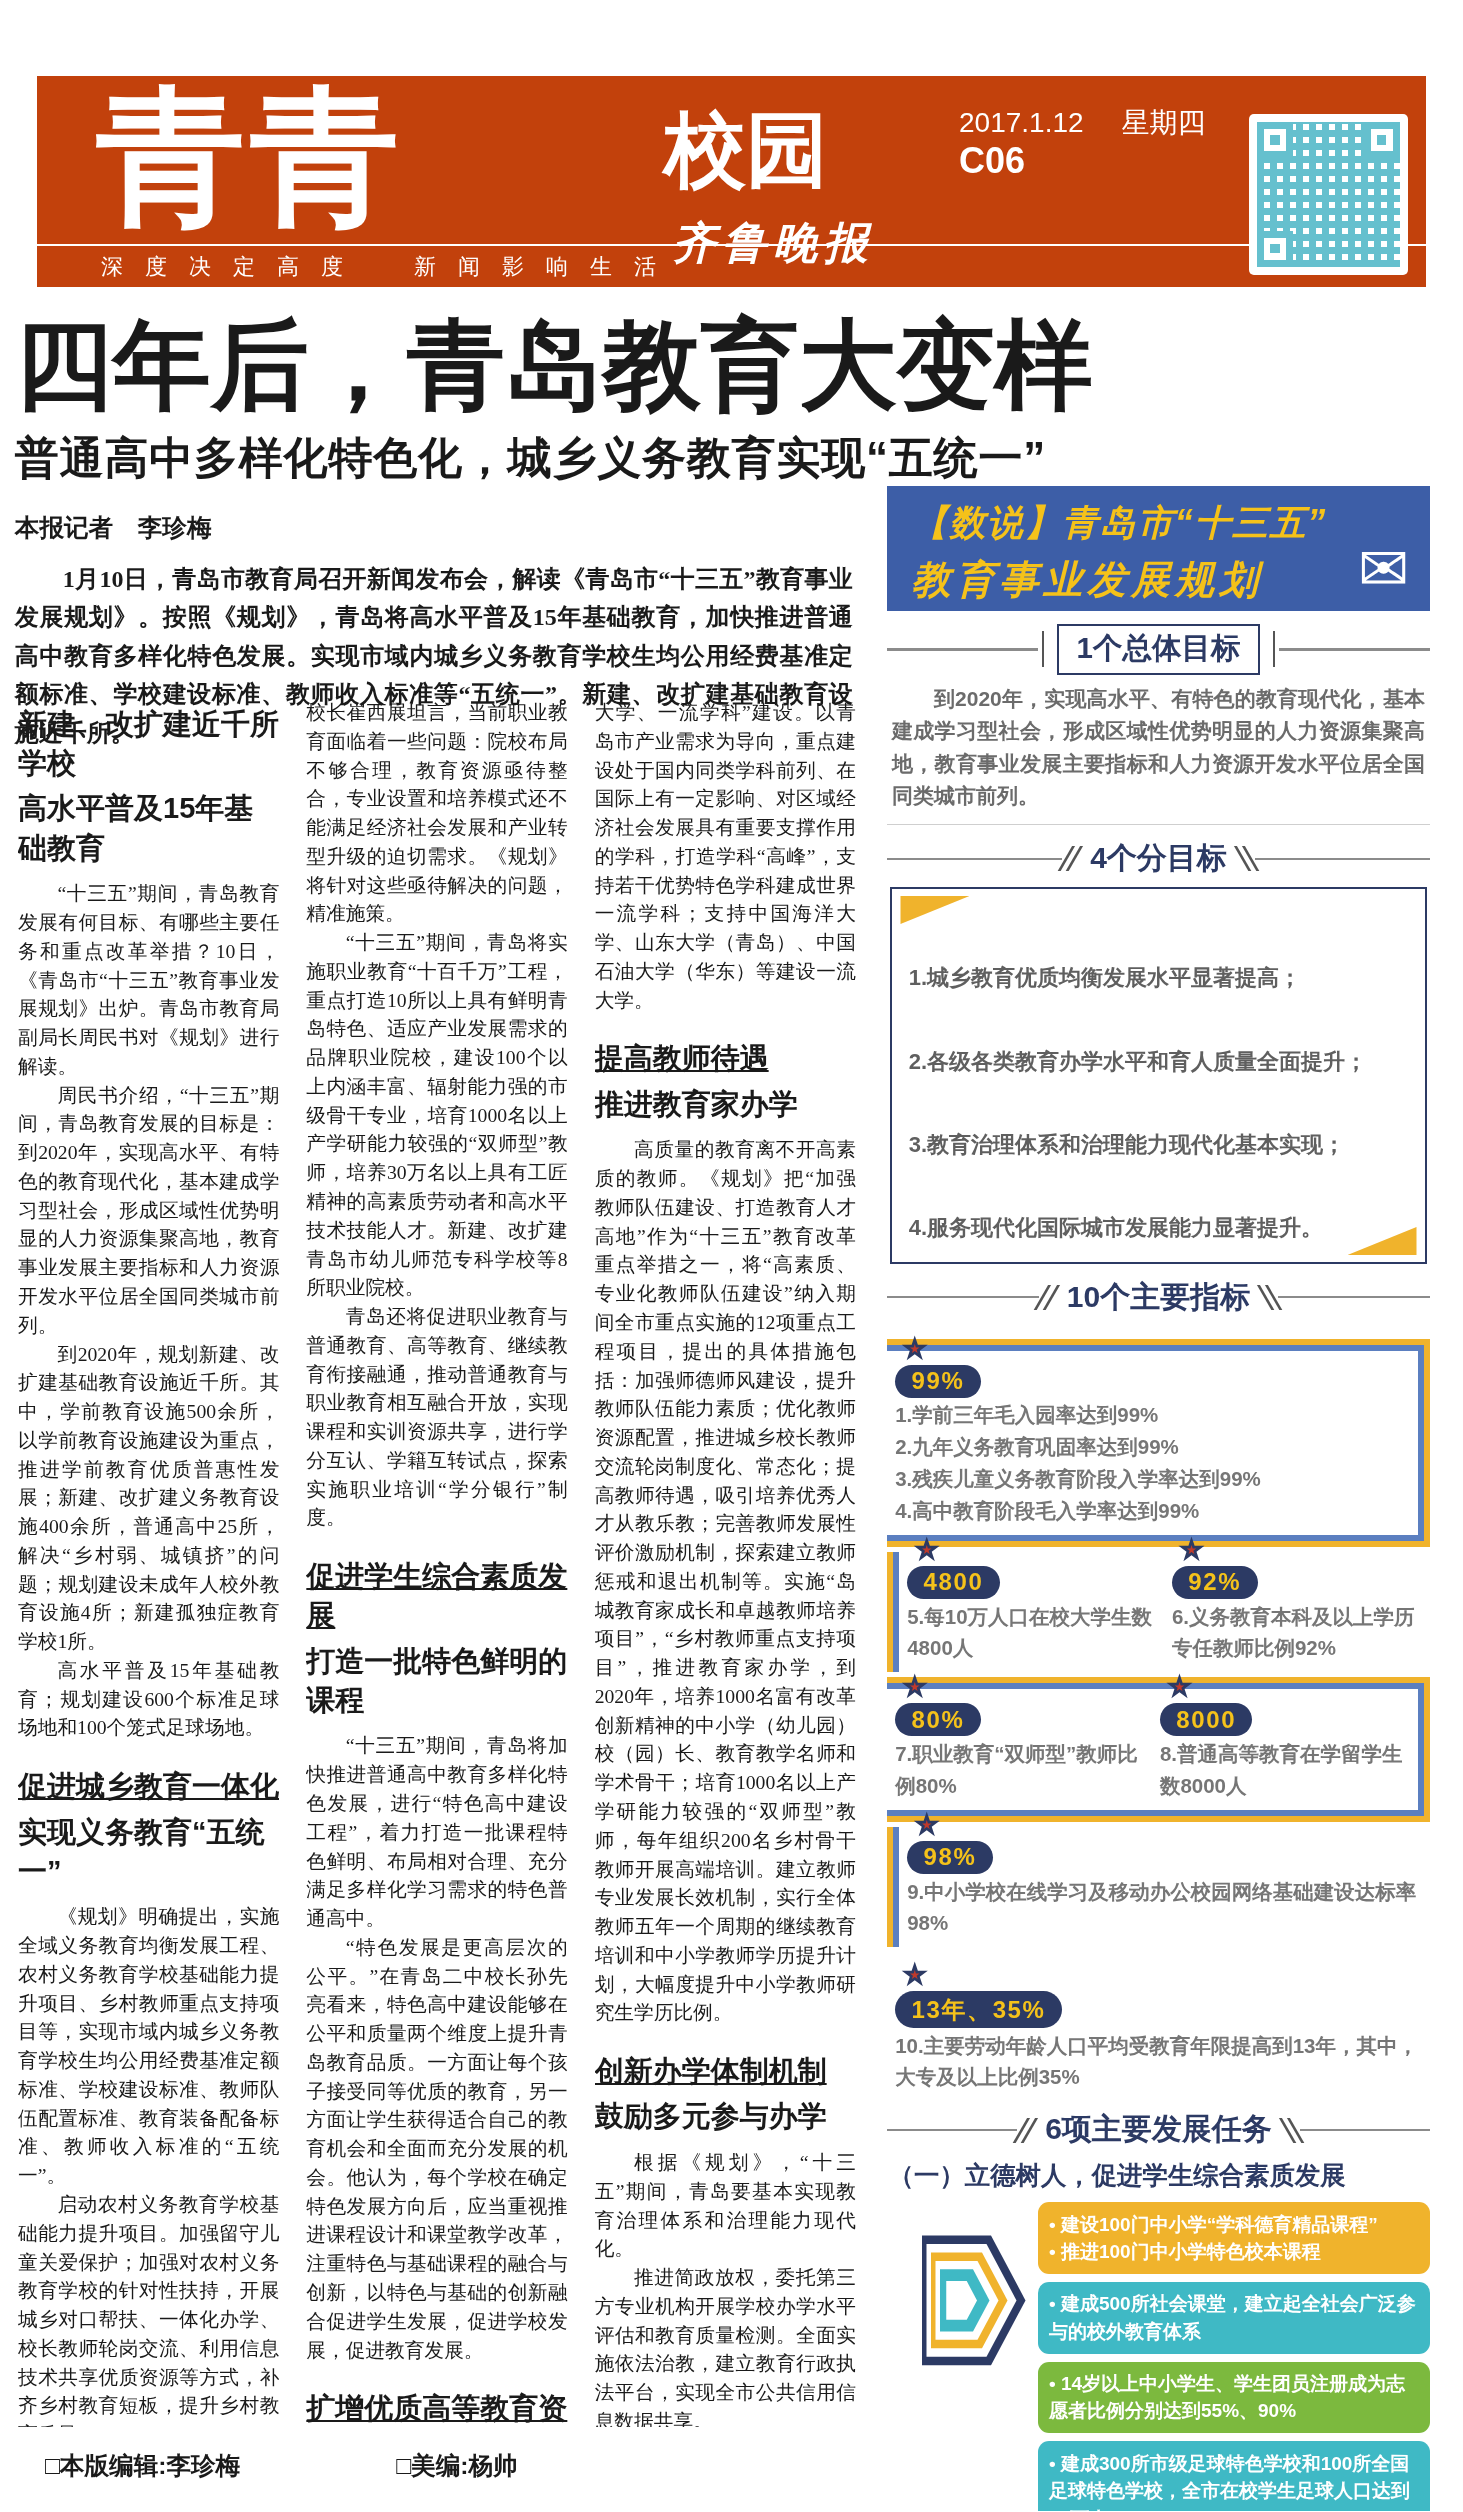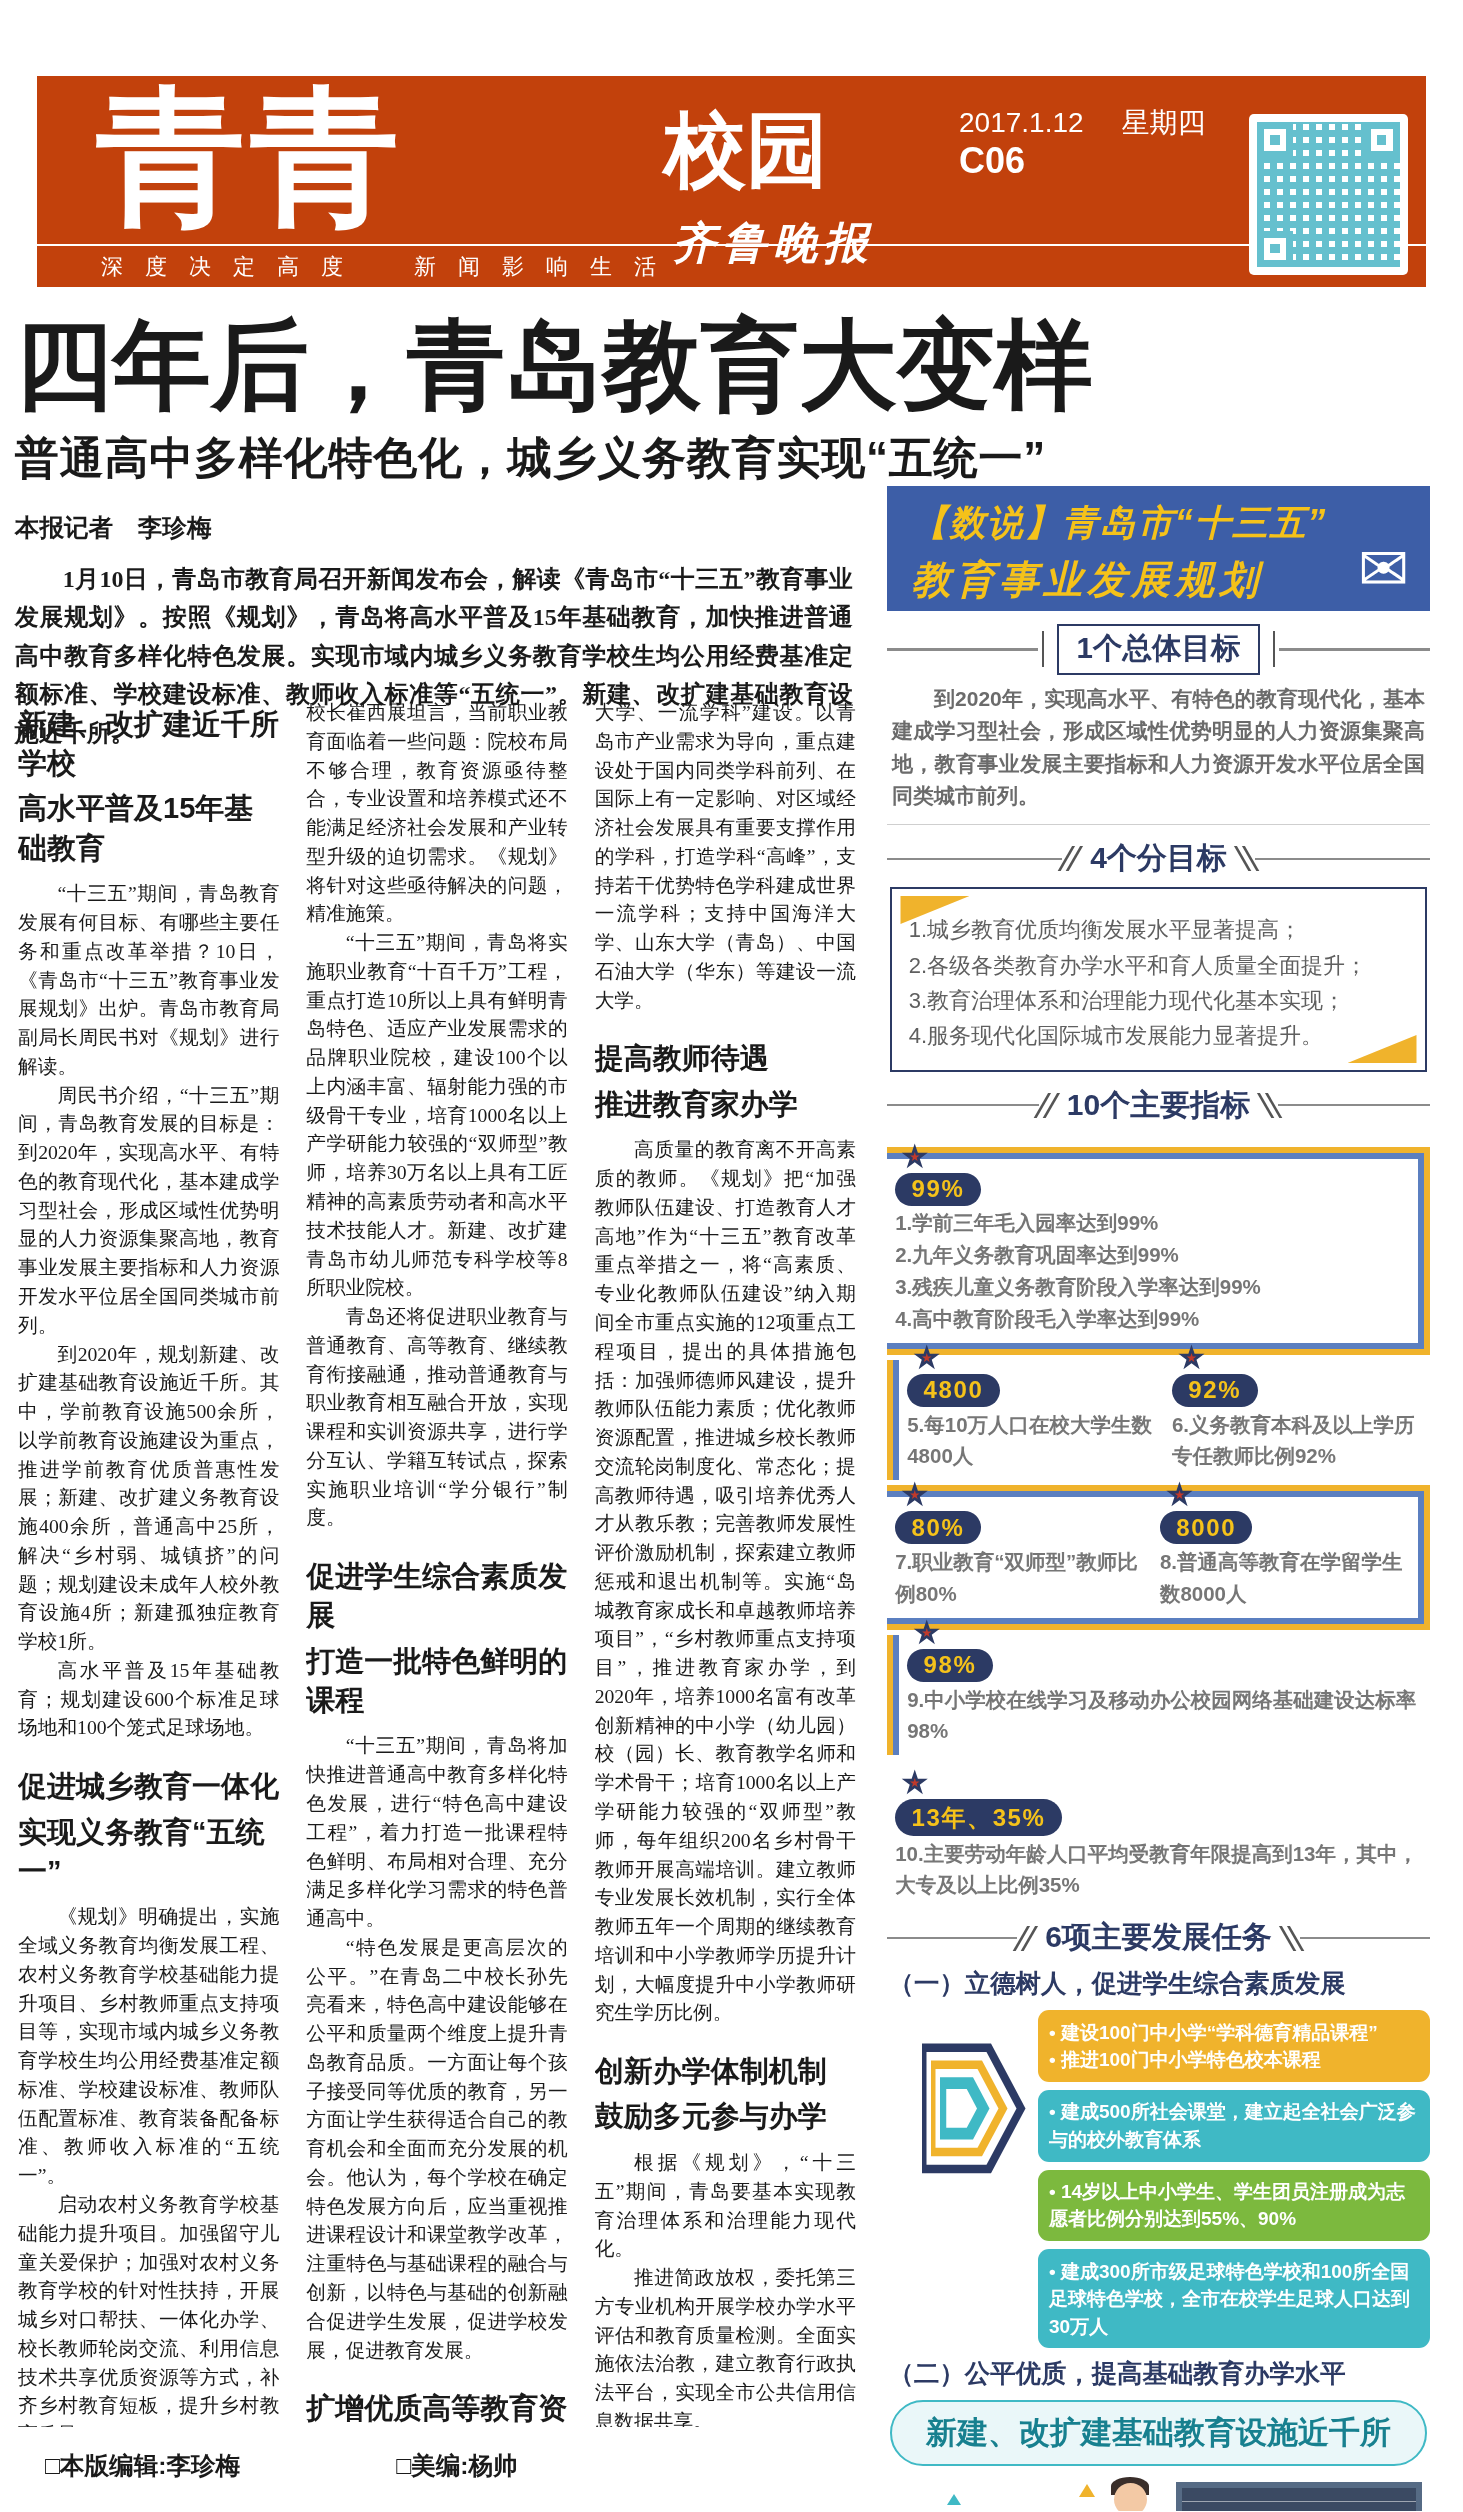--- a/index.html
+++ b/index.html
@@ -33,21 +33,21 @@
   .lead{width:838px;margin-top:16.4px;font-size:24px;font-weight:700;line-height:1.6;text-align:justify;text-indent:2em;
         font-family:"Liberation Serif",serif;}
   
   .columns{position:absolute;left:18px;top:698px;width:838px;height:1729px;display:flex;gap:27px;}
   .col{width:265px;height:100%;overflow:hidden;}
   .blk{font-size:19.7px;line-height:1.46;}
   .blk.p{text-indent:2em;text-align:justify;}
   .blk.pc{text-indent:0;text-align:justify;}
   .blk.h{font-family:"Liberation Sans",sans-serif;font-size:29px;font-weight:900;line-height:1.35;text-align:left;margin-top:6.6px;}
   .blk.h + .blk.p, .blk.h + .blk.pc{margin-top:11.5px;}
-  .blk.p + .blk.h, .blk.pc + .blk.h{margin-top:24.6px;}
+  .blk.p + .blk.h, .blk.pc + .blk.h{margin-top:24.6px;text-decoration:underline;}
   
   .footer{position:absolute;left:45px;top:2449px;width:820px;display:flex;gap:156px;
           font-family:"Liberation Sans",sans-serif;font-size:24.6px;font-weight:700;}
   
   .ig{position:absolute;left:887px;top:486px;width:543px;height:2025px;font-family:"Liberation Sans",sans-serif;overflow:hidden;}
   .ig-header{height:125px;background:#3d5ea7;color:#f5c21a;padding:13px 16.4px 0 24.6px;box-sizing:border-box;position:relative;}
   .ig-h1{font-size:36px;font-weight:900;font-style:italic;letter-spacing:1.6px;}
   .ig-h2{font-size:39px;font-weight:900;font-style:italic;letter-spacing:4.9px;margin-top:4.9px;}
   .envelope{position:absolute;right:21px;bottom:11.5px;font-size:61px;color:#fff;font-style:normal;line-height:1;}
   .sec-row{display:flex;align-items:center;margin:13px 0 8.2px;}
@@ -56,21 +56,21 @@
   .slant{width:3.3px;height:24.6px;background:#555;margin:0 2.5px;transform:skewX(-30deg);}
   .slant.r{transform:skewX(30deg);}
   .sec-box{border:2.5px solid #2c3a64;color:#2c3a64;font-size:29.5px;font-weight:900;padding:3.3px 18px;margin:0 8.2px;white-space:nowrap;}
   .sec-plain{color:#2c3a64;font-size:30px;font-weight:900;margin:0 11.5px;white-space:nowrap;}
   .goal-text{color:#6b6b6b;font-size:21px;font-weight:700;line-height:1.55;text-indent:2em;text-align:justify;margin:4.9px 4.9px 11.5px;}
   .ig-divider{height:0.8px;background:#cfcfcf;margin:4.9px 0 3.3px;}
   .subgoal-box{position:relative;border:2.5px solid #2c3a64;margin:3.3px 3.3px 0;padding:23px 16.4px 16.4px;box-sizing:border-box;}
   .tri{position:absolute;width:69px;height:28px;background:#f0b32c;}
   .tri.tl{left:8.2px;top:6.6px;clip-path:polygon(0 0,100% 0,0 100%);}
   .tri.br{right:8.2px;bottom:6.6px;clip-path:polygon(100% 100%,0 100%,100% 0);}
-  .subgoal-line{display:block;color:#5f5f5f;font-size:22px;font-weight:400;line-height:1.6;}
+  .subgoal-line{display:block;color:#5f5f5f;font-size:22px;font-weight:700;line-height:1.6;margin-top:48px;}
   
   .ind{position:relative;margin-top:21px;}
   .loop-o{border:0 solid #f0b32c;}
   .loop-i{border:0 solid #5b7fc0;padding:4.9px 8.2px 8.2px;position:relative;}
   .trb .loop-o{border-top-width:6.6px;border-right-width:6.6px;border-bottom-width:6.6px;}
   .trb .loop-i{border-top-width:6.6px;border-right-width:6.6px;border-bottom-width:6.6px;}
   .lft .loop-o{border-left-width:6.6px;}
   .lft .loop-i{border-left-width:6.6px;}
   .badge-wrap{position:relative;display:inline-block;margin-top:-24.6px;margin-bottom:1.6px;}
   .star{position:relative;display:block;width:39px;font-size:34px;line-height:1;color:#2c3a64;text-align:center;}

